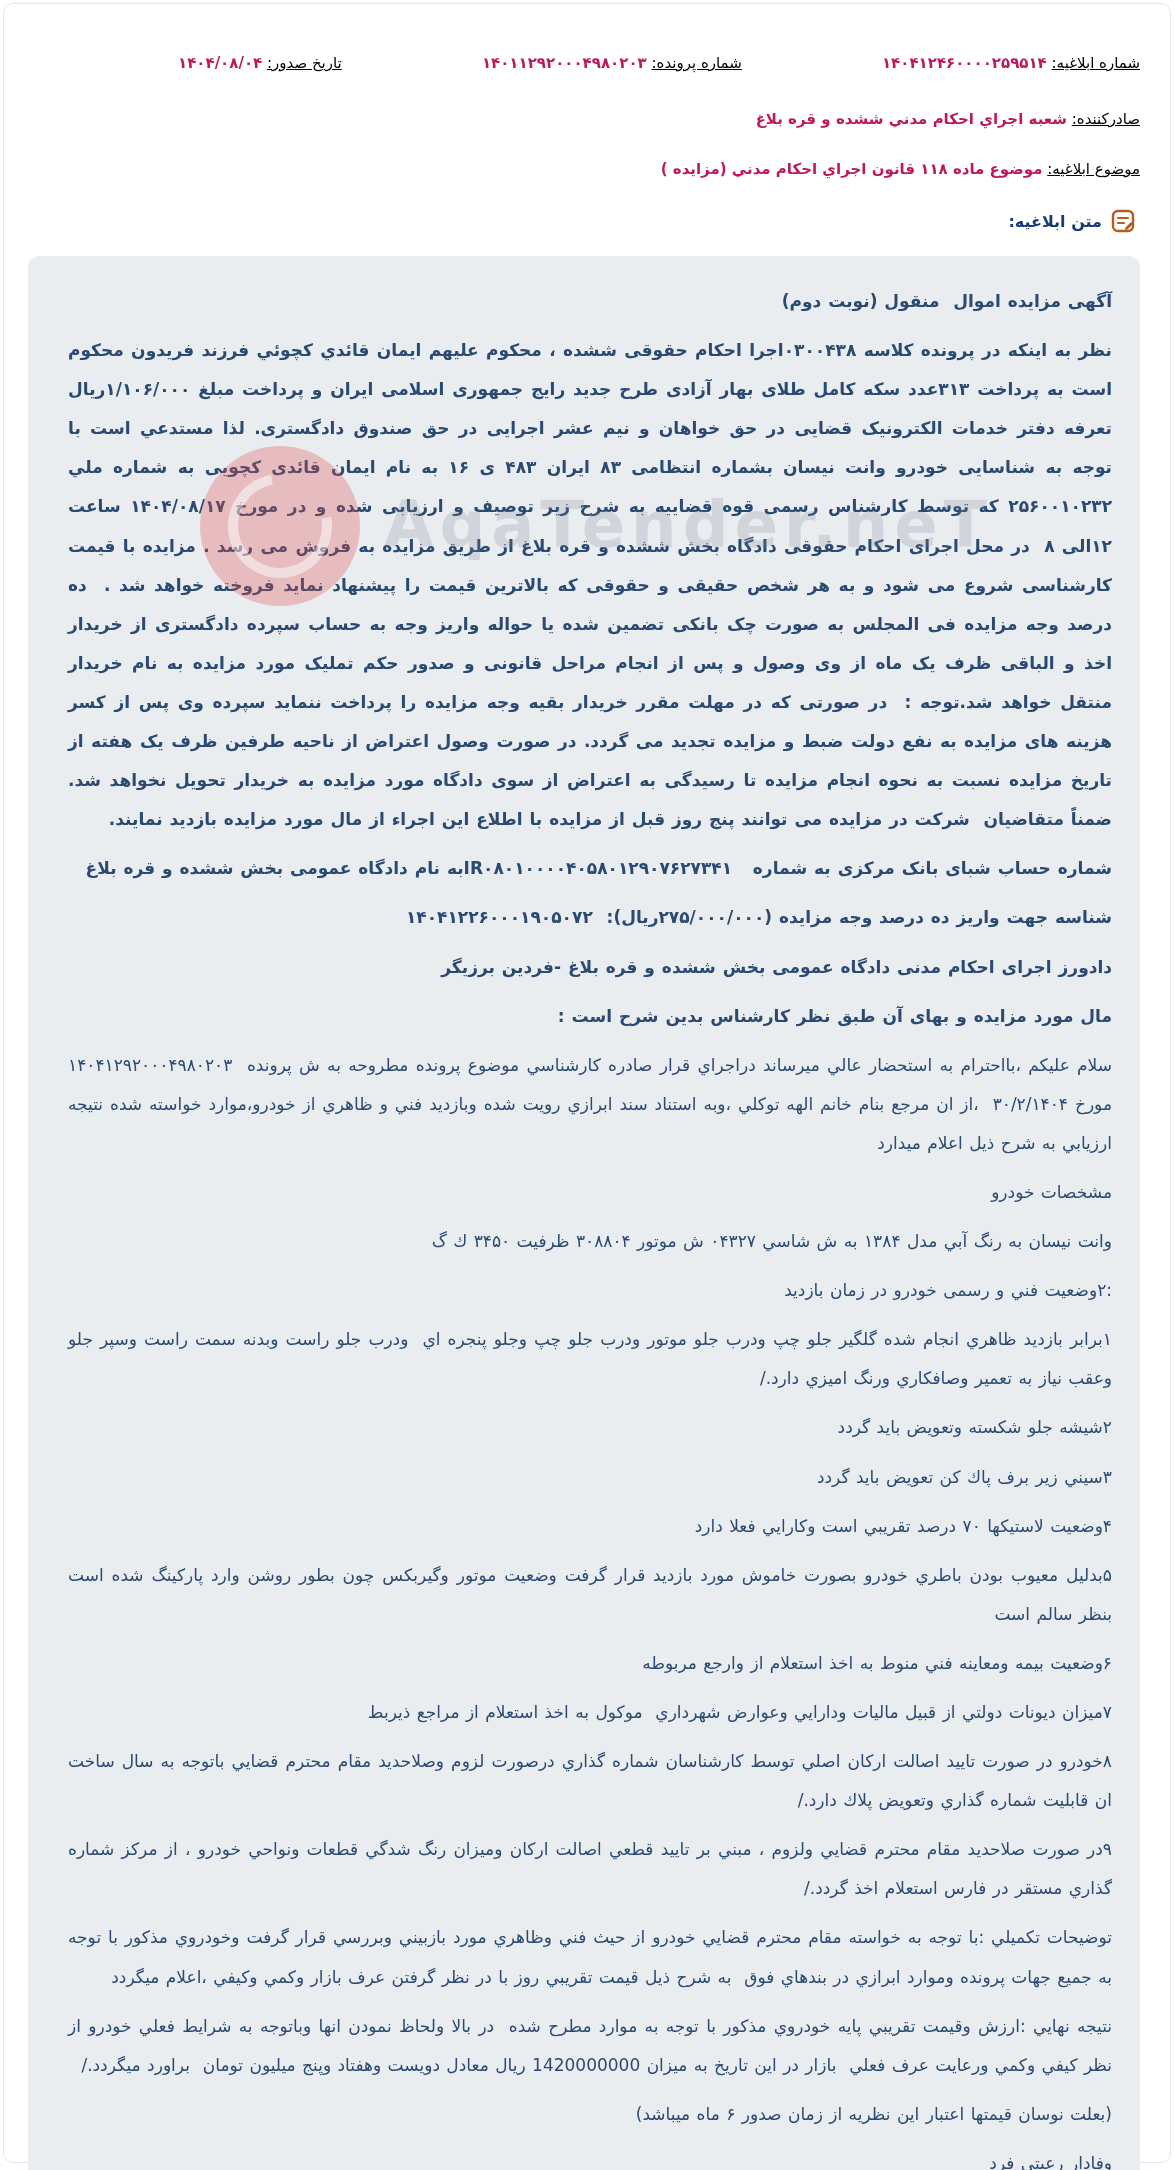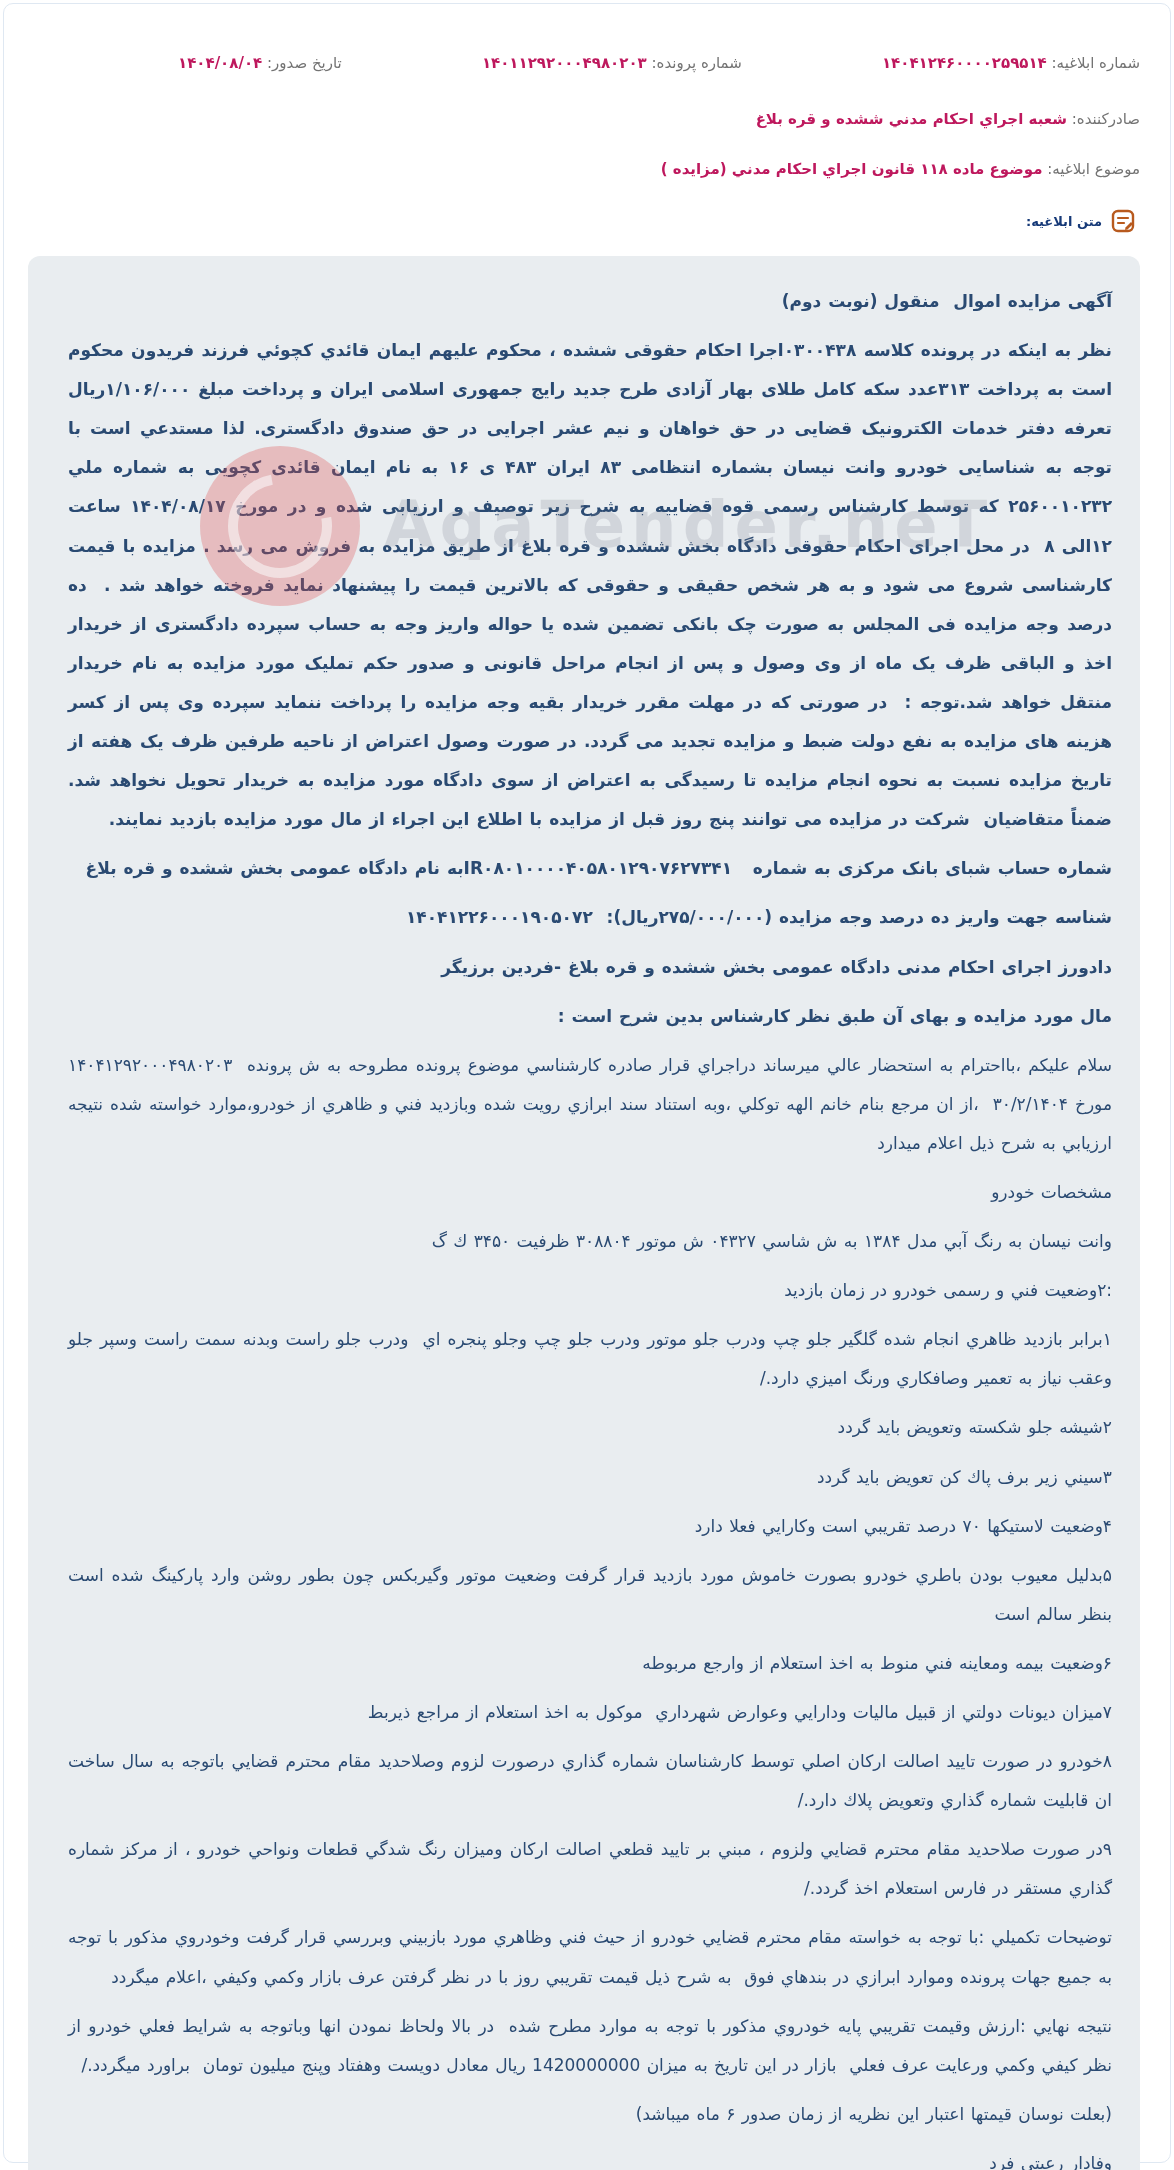--- a/index.html
+++ b/index.html
@@ -21,26 +21,26 @@
   }
   .meta-row {
     display:flex;
     flex-direction:row;
     justify-content:space-between;
     padding-left:150px;
     margin-bottom:38px;
   }
   .meta-field { font-size:15px; white-space:nowrap; }
   .meta-line { font-size:15px; margin-bottom:24px;margin-top:32px; }
-  .meta-label { color:#737373; font-weight:400; }
+  .meta-label { color:#000000; font-weight:400;text-decoration:underline; }
   .meta-value { color:#be185d; font-weight:700; }
   .section-title {
     display:flex; align-items:center; gap:8px;
     margin:30px 4px 22px 0;
-    font-size:13px; font-weight:700; color:#173a78;
+    font-size:16px; font-weight:700; color:#173a78;
   }
   .section-title svg { flex:0 0 auto; }
   .doc-box {
     position:relative;
     background:#e9edf0;
     border-radius:12px;
     padding:26px 28px 30px 28px;
     color:#2a4a72;
     font-size:17px;
     line-height:2.3;

